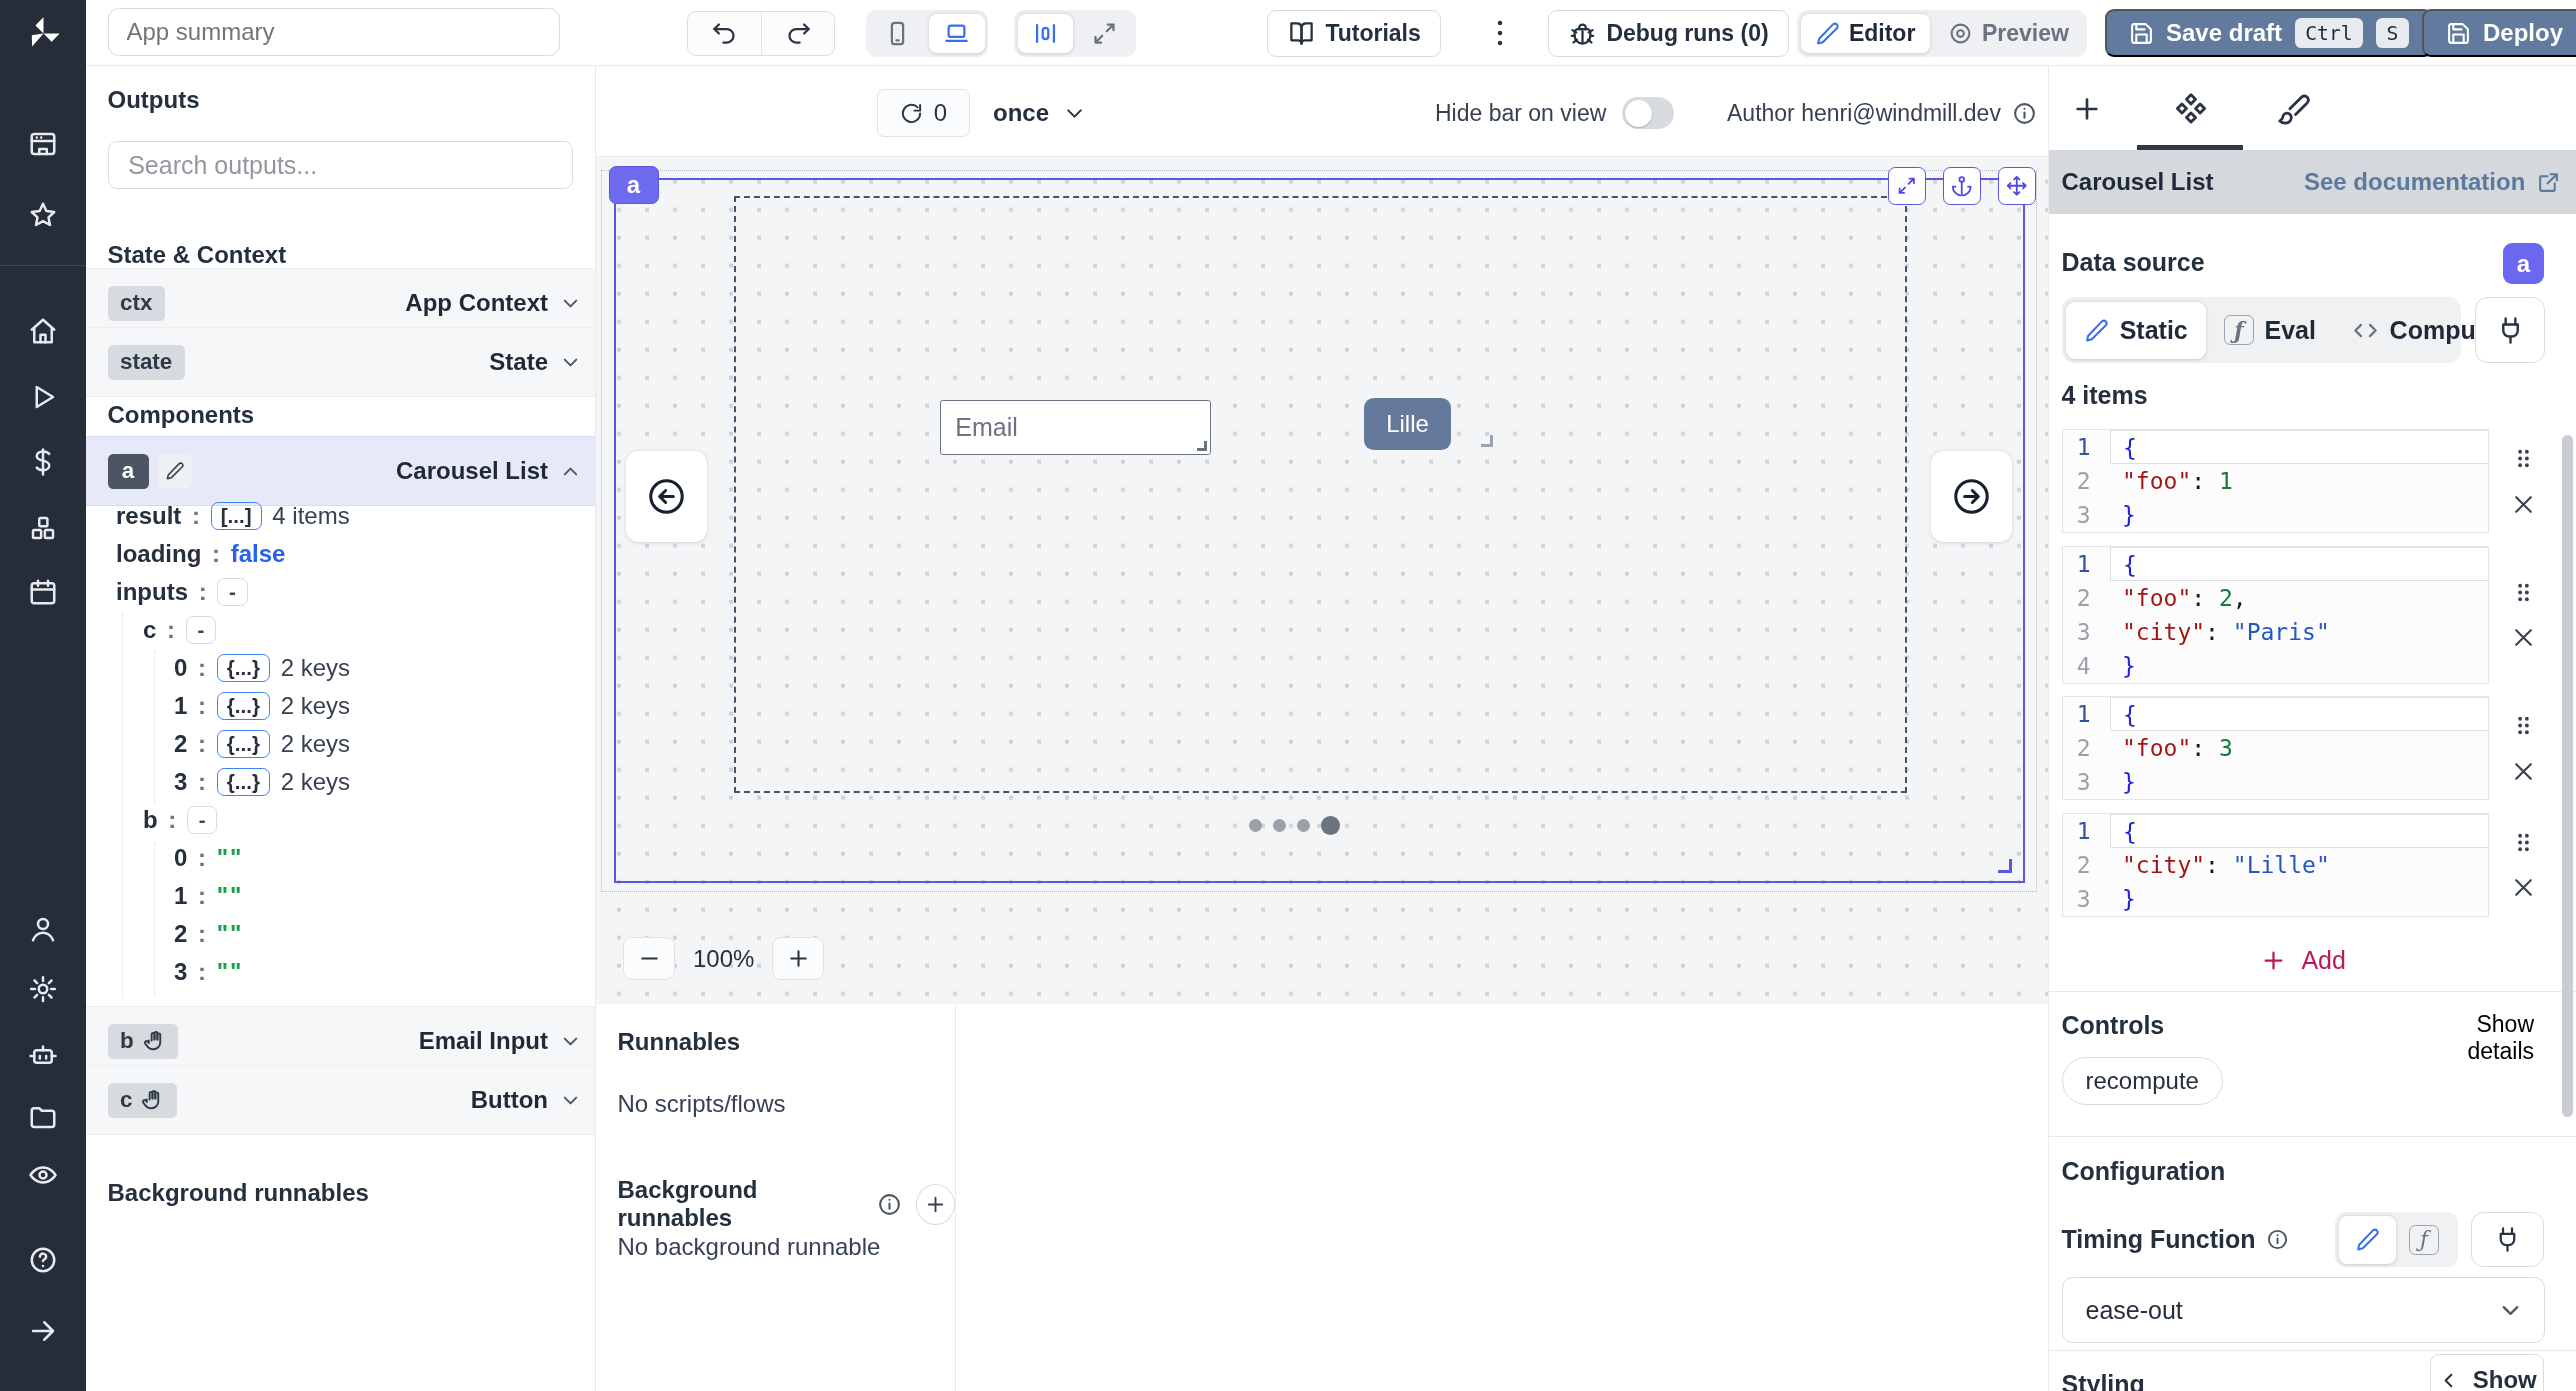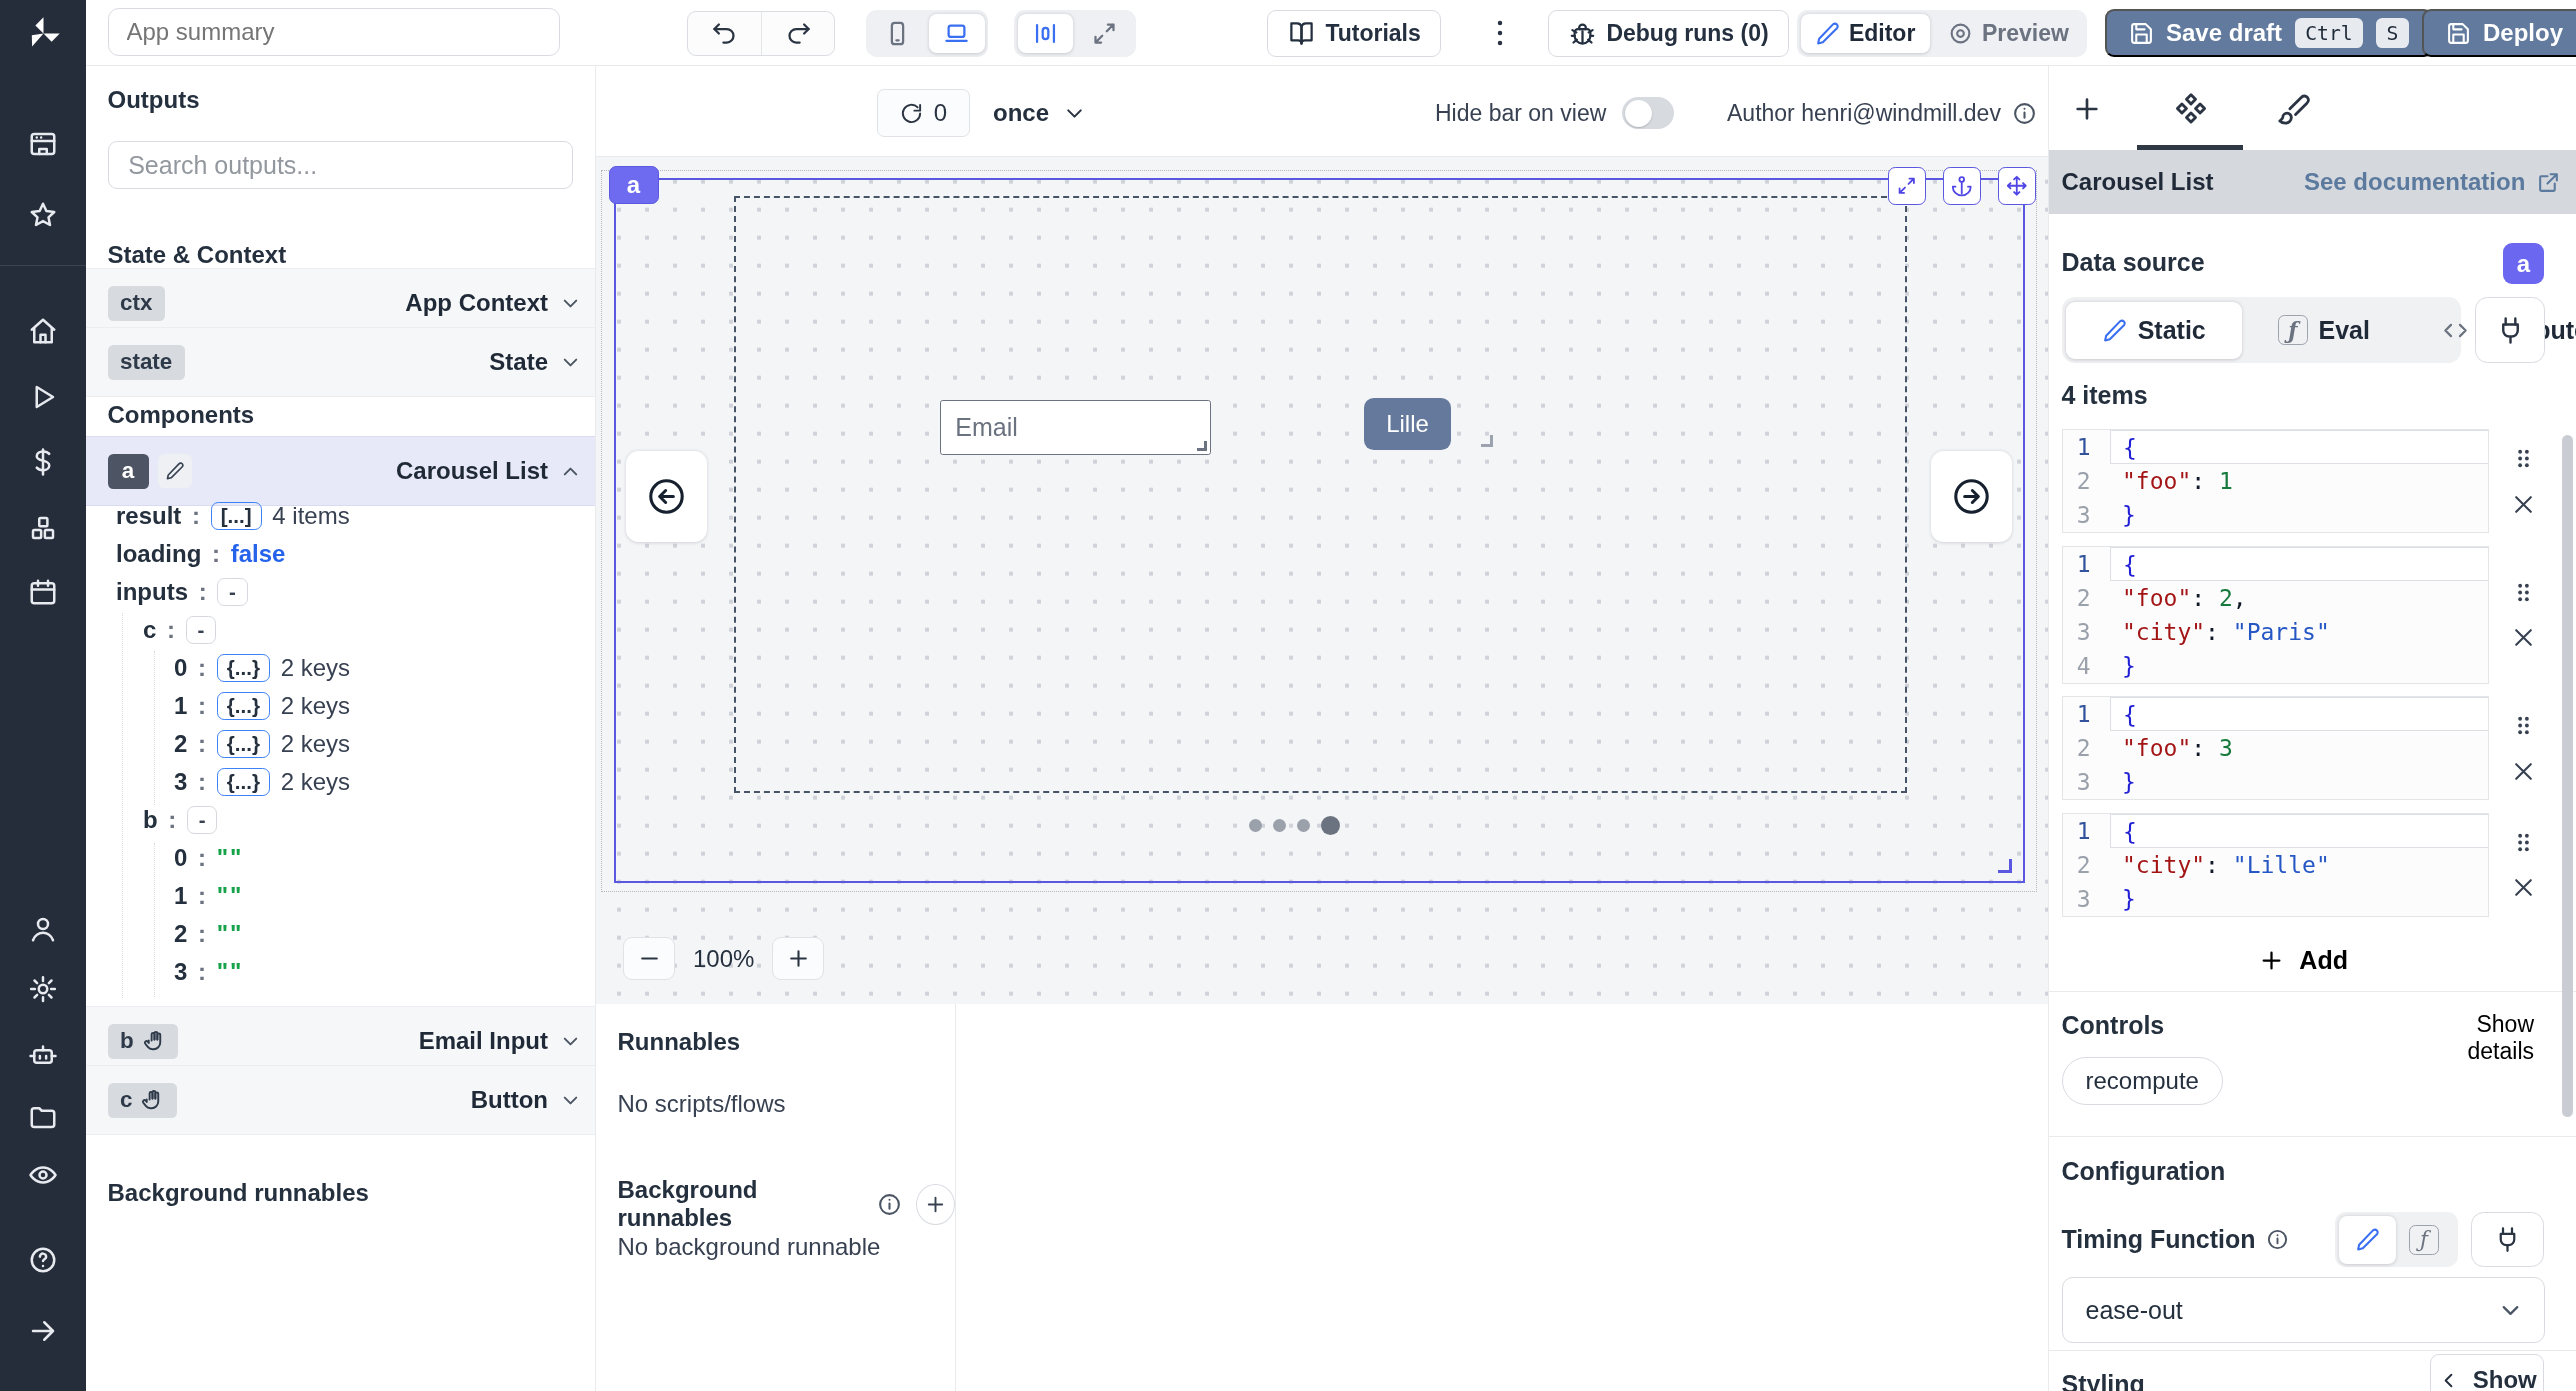--- a/index.html
+++ b/index.html
@@ -96,36 +96,36 @@
   #rightPanel { position:absolute; left:2048px; top:66px; width:528px; height:1326px; background:#fff; border-left:0.9px solid #e8eaec; overflow:hidden; }
   #rtabs { position:absolute; left:0; top:0; width:528px; height:84px; background:#fff; }
   .rtab { position:absolute; top:23px; width:39px; height:39px; display:flex; align-items:center; justify-content:center; color:#2b3442; }
   #tabUnderline { position:absolute; left:88px; top:79px; width:106px; height:4.5px; background:#2f3946; }
   #rband { position:absolute; left:0; top:84px; width:528px; height:64px; background:#d5d8dd; display:flex; align-items:center; padding:0 16px 0 12.5px; }
   #rband .name { font-weight:700; font-size:24px; color:#1f2937; }
   #rband .doc { margin-left:auto; display:flex; align-items:center; gap:10.7px; color:#5b7a9e; font-size:24px; font-weight:700; }
   .rlabel { position:absolute; left:12.5px; font-weight:700; font-size:25px; color:#25303e; }
   #dsBadge { position:absolute; left:454px; top:177px; width:41px; height:41px; background:#6b67f0; border-radius:9px; color:#fff; font-weight:700; font-size:24px; display:flex; align-items:center; justify-content:center; }
   #dsSeg { position:absolute; left:12.5px; top:231px; width:399px; height:66px; background:#f0f1f3; border-radius:12.5px; display:flex; align-items:center; padding:4.5px; }
-  #dsSeg .opt { height:57px; display:flex; align-items:center; gap:10.7px; padding:0 36px; border-radius:9px; font-weight:700; font-size:25px; color:#1f2937; }
+  #dsSeg .opt { height:57px; display:flex; align-items:center; gap:10.7px; padding:0 18px; border-radius:9px; font-weight:700; font-size:25px; color:#1f2937; }
   #dsSeg .opt.active { background:#fff; box-shadow:0 0.9px 3.6px rgba(15,23,42,.18); }
   .fxicon { width:30px; height:30px; border:1.8px solid #9ca3af; border-radius:6.3px; color:#6b7280; display:flex; align-items:center; justify-content:center; font-family:"DejaVu Serif",serif; font-style:italic; font-size:21.5px; }
   .plugBtn { position:absolute; border:1.8px solid #d8dbe0; border-radius:12.5px; background:#fff; color:#2b3442; display:flex; align-items:center; justify-content:center; }
 
   #itemsList { position:absolute; left:12.5px; top:363px; width:497px; }
   .itemRow { display:flex; margin-bottom:12.5px; }
   .jeditor { width:428px; border:0.9px solid #e3e5e9; background:#fcfcfd; font-family:"DejaVu Sans Mono",monospace; font-size:23px; }
   .jline { display:flex; height:34px; line-height:34px; }
   .jline .gut { width:47px; text-align:left; padding-left:14.3px; color:#9aa1ab; flex:none; }
   .jline .code { flex:1; padding-left:12.5px; white-space:pre; }
   .jline.active .gut { color:#33549c; }
   .jline.active .code { background:#fff; border:0.9px solid #dcdfe4; border-right:none; }
   .tk-b { color:#2220d5; } .tk-k { color:#a31515; } .tk-n { color:#177a3d; } .tk-s { color:#2456c4; } .tk-p { color:#111827; }
   .itemIcons { width:70px; display:flex; flex-direction:column; align-items:center; justify-content:center; gap:19.7px; color:#374151; }
-  #addRow { position:absolute; left:12.5px; top:871px; width:483px; height:47px; display:flex; align-items:center; justify-content:center; gap:14.3px; font-weight:700; font-size:25px; color:#000000; }
+  #addRow { position:absolute; left:12.5px; top:871px; width:483px; height:47px; display:flex; align-items:center; justify-content:center; gap:14.3px; font-weight:400; font-size:25px; color:#be185d; }
   .rdivider { position:absolute; left:0; width:528px; border-top:1.8px solid #e8eaec; }
   #showDetails { position:absolute; left:358px; top:945px; width:127px; text-align:right; font-size:23px; color:#000000; }
   #recomputeBtn { position:absolute; left:12.5px; top:991px; height:48px; border:1.8px solid #d8dbe0; border-radius:24px; background:#fff; display:flex; align-items:center; padding:0 23px; font-size:24px; color:#25303e; }
   #timingSeg { position:absolute; left:286px; top:1146px; width:123px; height:55px; background:#f0f1f3; border-radius:10.7px; display:flex; align-items:center; padding:3.6px; }
   #timingSeg .opt { width:57px; height:48px; border-radius:8px; display:flex; align-items:center; justify-content:center; color:#9ca3af; }
   #timingSeg .opt.active { background:#fff; box-shadow:0 0.9px 3.6px rgba(15,23,42,.18); color:#3a6ff2; }
   #easeSelect { position:absolute; left:12.5px; top:1211px; width:483px; height:66px; border:1.8px solid #d8dbe0; border-radius:10.7px; background:#fff; display:flex; align-items:center; padding:0 19.7px 0 23px; font-size:25px; color:#25303e; }
   #easeSelect .chev { margin-left:auto; color:#4b5563; }
   #showBtn { position:absolute; left:381px; top:1288px; width:114px; height:52px; border:1.8px solid #d8dbe0; border-radius:9px; background:#fff; display:flex; align-items:center; justify-content:center; gap:12.5px; font-weight:700; font-size:24px; color:#25303e; }
   #rscroll { position:absolute; right:2.7px; top:369px; width:11.6px; height:682px; background:#c9cdd3; border-radius:6.3px; }

